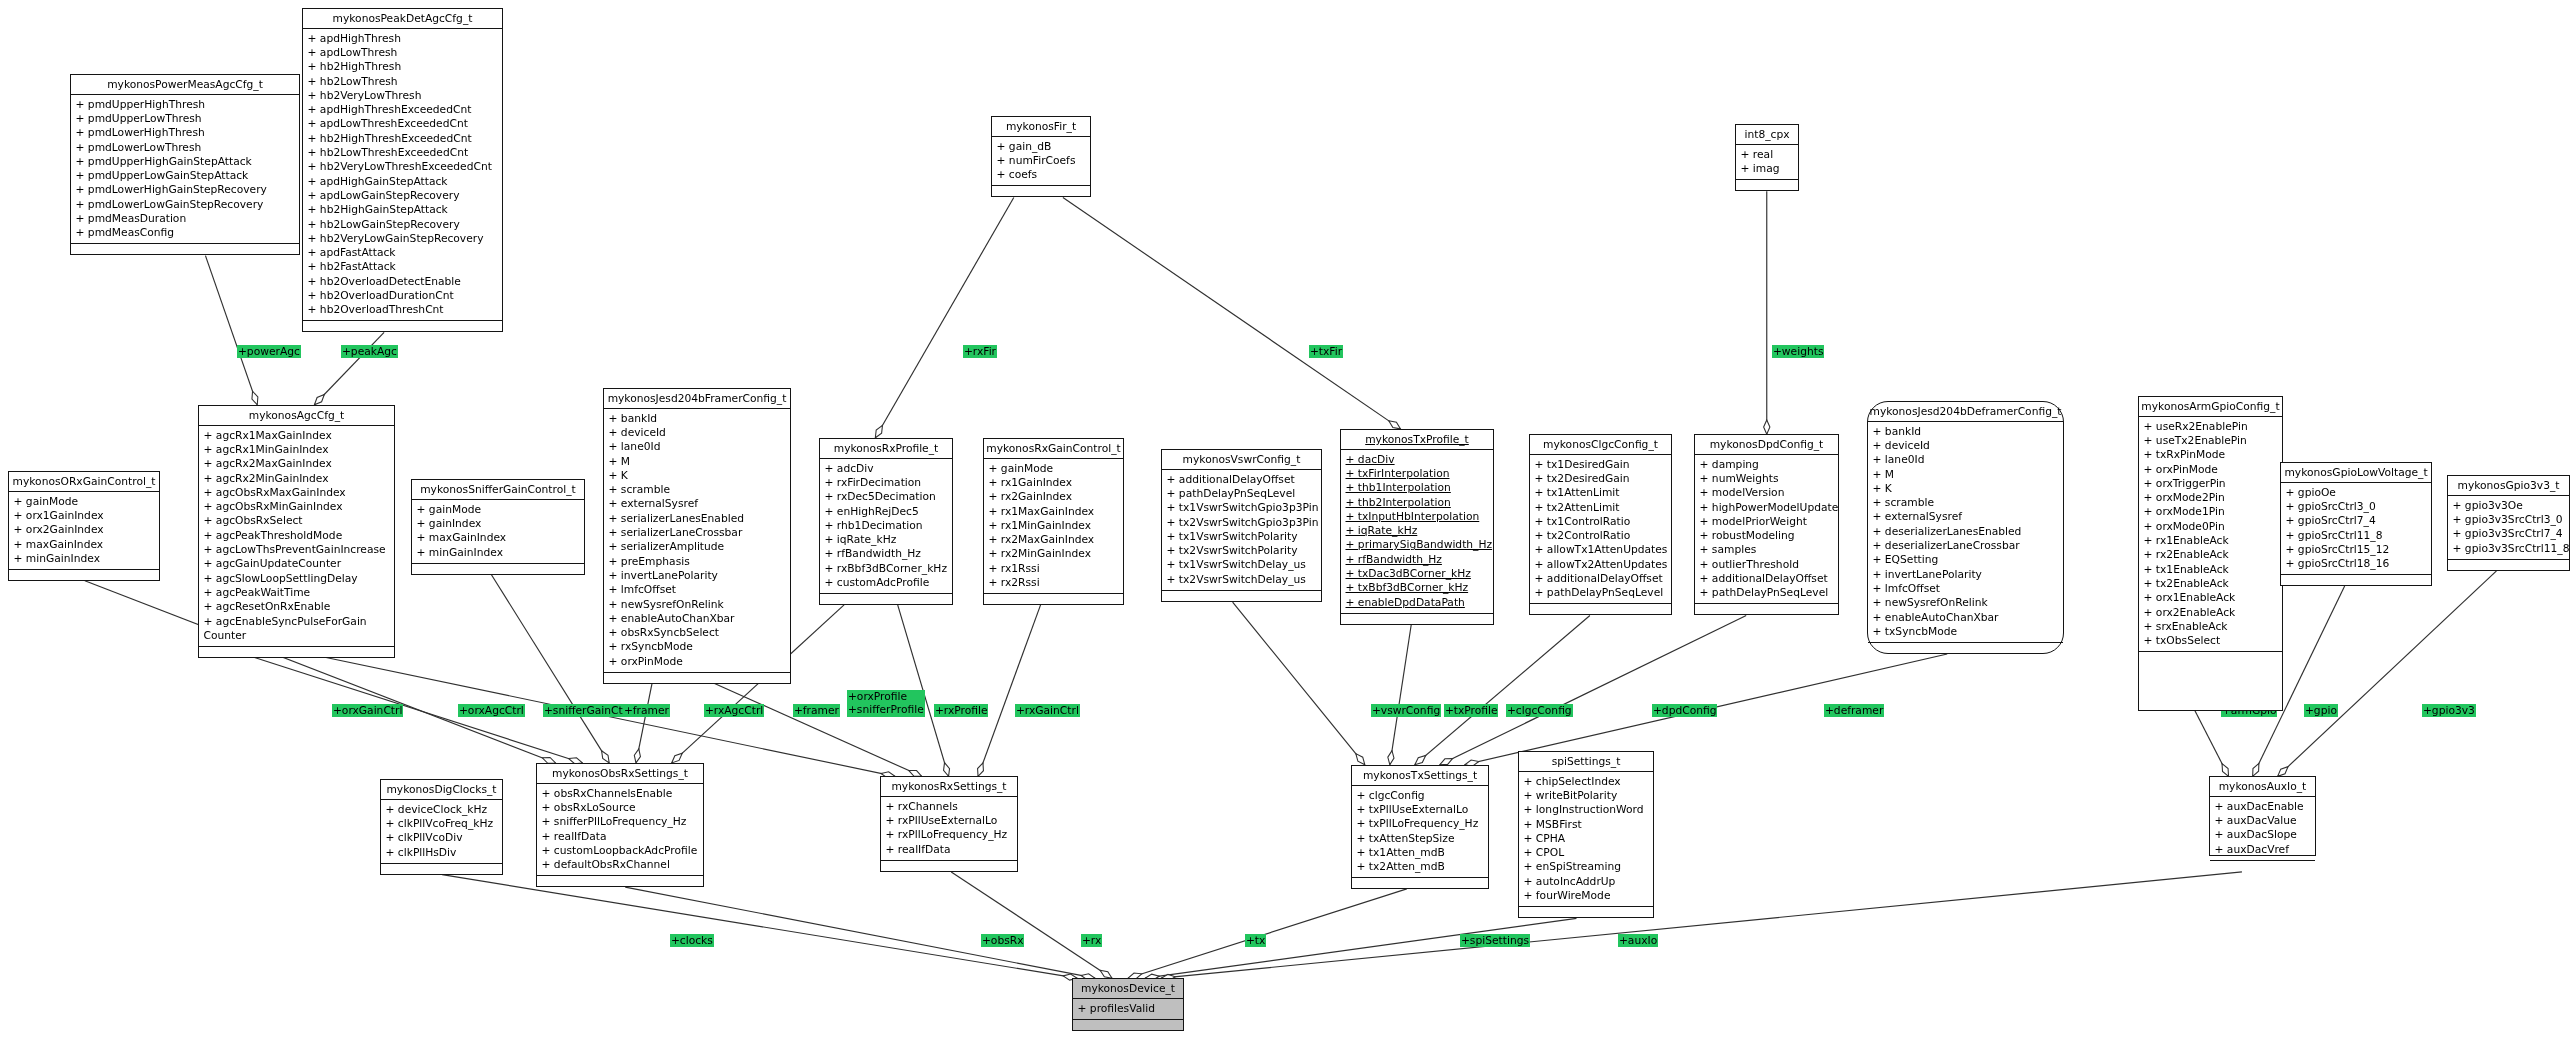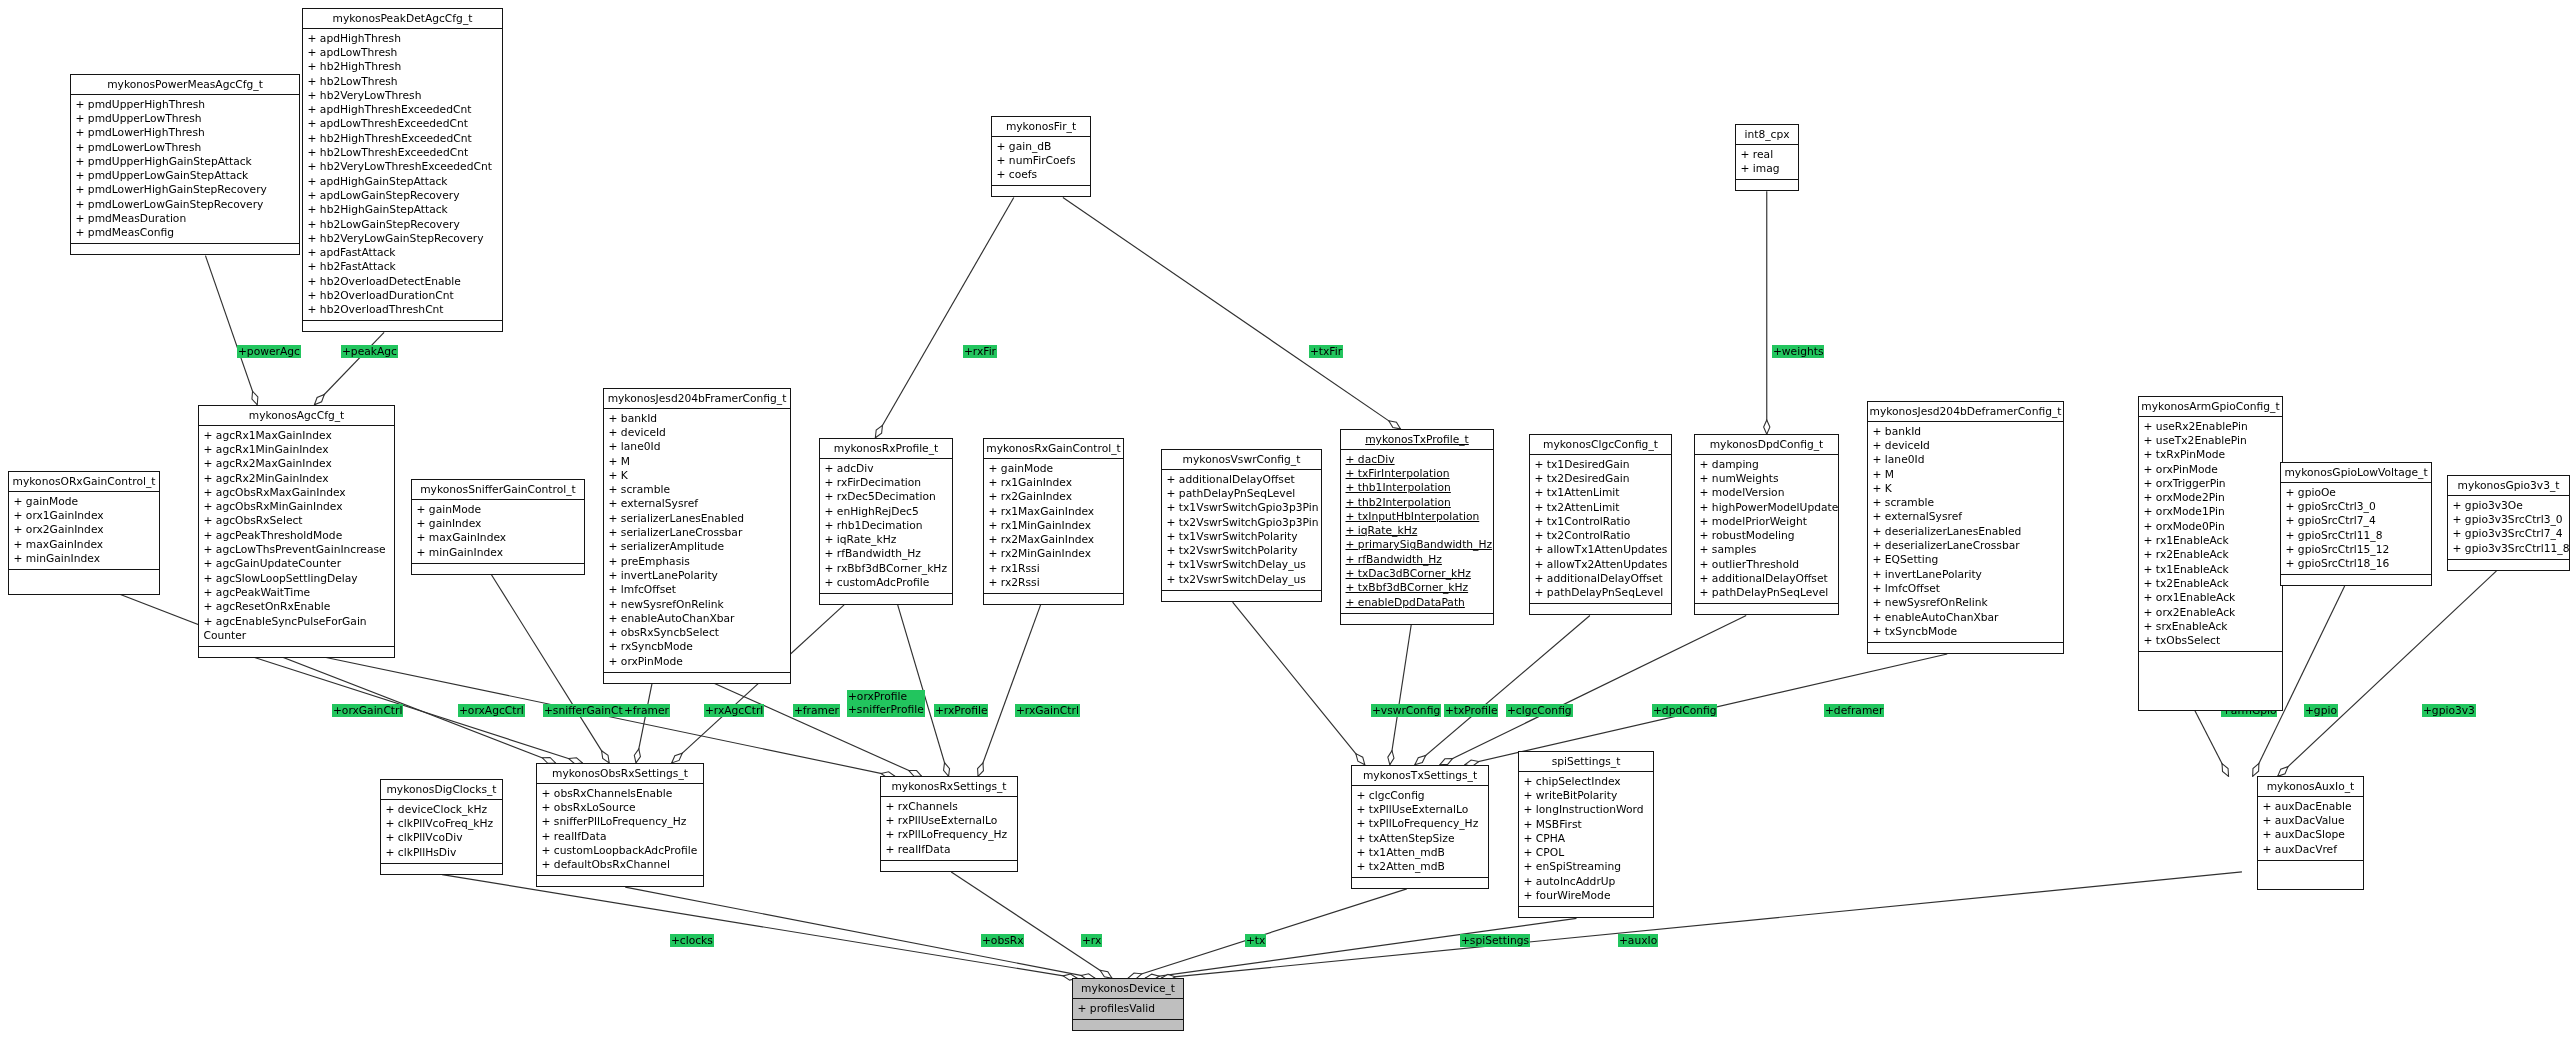--- a/index.html
+++ b/index.html
@@ -176,21 +176,21 @@
           <div class="uml-field">+ agcLowThsPreventGainIncrease</div>
           <div class="uml-field">+ agcGainUpdateCounter</div>
           <div class="uml-field">+ agcSlowLoopSettlingDelay</div>
           <div class="uml-field">+ agcPeakWaitTime</div>
           <div class="uml-field">+ agcResetOnRxEnable</div>
           <div class="uml-field">+ agcEnableSyncPulseForGain
 Counter</div>
         </div>
         <div class="uml-methods"></div>
       </div>
-      <div class="uml-node" style="left: 8px; top: 471px; width: 152px; height: 124px;">
+      <div class="uml-node" style="left: 8px; top: 471px; width: 152px; height: 110px;">
         <div class="uml-title">mykonosORxGainControl_t</div>
         <div class="uml-fields">
           <div class="uml-field">+ gainMode</div>
           <div class="uml-field">+ orx1GainIndex</div>
           <div class="uml-field">+ orx2GainIndex</div>
           <div class="uml-field">+ maxGainIndex</div>
           <div class="uml-field">+ minGainIndex</div>
         </div>
         <div class="uml-methods"></div>
       </div>
@@ -314,21 +314,21 @@
           <div class="uml-field">+ highPowerModelUpdate</div>
           <div class="uml-field">+ modelPriorWeight</div>
           <div class="uml-field">+ robustModeling</div>
           <div class="uml-field">+ samples</div>
           <div class="uml-field">+ outlierThreshold</div>
           <div class="uml-field">+ additionalDelayOffset</div>
           <div class="uml-field">+ pathDelayPnSeqLevel</div>
         </div>
         <div class="uml-methods"></div>
       </div>
-      <div class="uml-node" style="left: 1867px; top: 401px; width: 197px; height: 253px;">
+      <div class="uml-node" style="left: 1867px; top: 401px; width: 197px; height: 253px; border-radius: 21px;">
         <div class="uml-title">mykonosJesd204bDeframerConfig_t</div>
         <div class="uml-fields">
           <div class="uml-field">+ bankId</div>
           <div class="uml-field">+ deviceId</div>
           <div class="uml-field">+ lane0Id</div>
           <div class="uml-field">+ M</div>
           <div class="uml-field">+ K</div>
           <div class="uml-field">+ scramble</div>
           <div class="uml-field">+ externalSysref</div>
           <div class="uml-field">+ deserializerLanesEnabled</div>
@@ -438,21 +438,21 @@
           <div class="uml-field">+ longInstructionWord</div>
           <div class="uml-field">+ MSBFirst</div>
           <div class="uml-field">+ CPHA</div>
           <div class="uml-field">+ CPOL</div>
           <div class="uml-field">+ enSpiStreaming</div>
           <div class="uml-field">+ autoIncAddrUp</div>
           <div class="uml-field">+ fourWireMode</div>
         </div>
         <div class="uml-methods"></div>
       </div>
-      <div class="uml-node" style="left: 2209px; top: 776px; width: 107px; height: 114px; margin-left: 48px;">
+      <div class="uml-node" style="left: 2209px; top: 776px; width: 107px; height: 80px;">
         <div class="uml-title">mykonosAuxIo_t</div>
         <div class="uml-fields">
           <div class="uml-field">+ auxDacEnable</div>
           <div class="uml-field">+ auxDacValue</div>
           <div class="uml-field">+ auxDacSlope</div>
           <div class="uml-field">+ auxDacVref</div>
         </div>
         <div class="uml-methods"></div>
       </div>
       <div class="uml-node focus" style="left: 1072px; top: 978px; width: 112px; height: 53px;">

